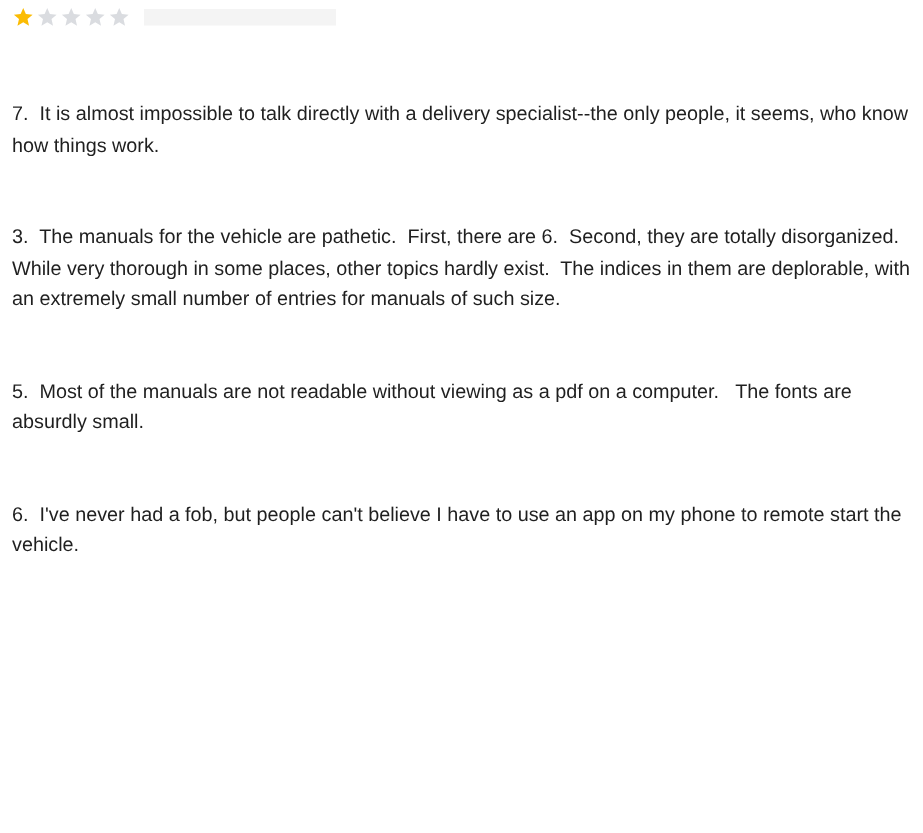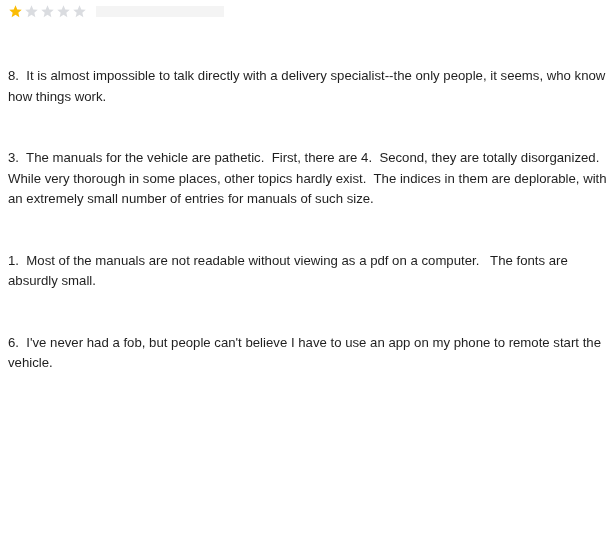--- a/index.html
+++ b/index.html
@@ -93,20 +93,20 @@
     </span>
     <span class="star">
       <svg viewBox="0 0 24 24" width="15" height="15">
           <path fill="#dadce0" d="M12 17.27 18.18 21l-1.64-7.03L22 9.24l-7.19-.61L12 2 9.19 8.63 2 9.24l5.46 4.73L5.82 21z"></path>
         </svg>
     </span>
     <span class="rating-redaction"></span>
   </div>
 
   <div class="review-body">
-    <p>8.  It is almost impossible to talk directly with a delivery specialist--the only people, it seems, who know how things work.</p>
-    <p>3.  The manuals for the vehicle are pathetic.  First, there are 4.  Second, they are totally disorganized.  While very thorough in some places, other topics hardly exist.  The indices in them are deplorable, with an extremely small number of entries for manuals of such size.</p>
-    <p>1.  Most of the manuals are not readable without viewing as a pdf on a computer.   The fonts are absurdly small.</p>
+    <p>7.  It is almost impossible to talk directly with a delivery specialist--the only people, it seems, who know how things work.</p>
+    <p>3.  The manuals for the vehicle are pathetic.  First, there are 6.  Second, they are totally disorganized.  While very thorough in some places, other topics hardly exist.  The indices in them are deplorable, with an extremely small number of entries for manuals of such size.</p>
+    <p>5.  Most of the manuals are not readable without viewing as a pdf on a computer.   The fonts are absurdly small.</p>
     <p>6.  I've never had a fob, but people can't believe I have to use an app on my phone to remote start the vehicle.</p>
     
   </div>
 
 </div>
 
 </body></html>

